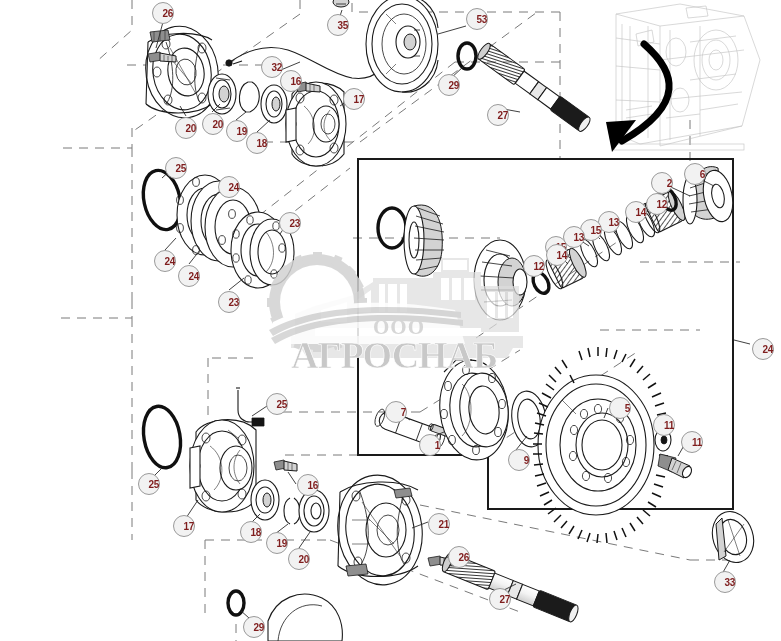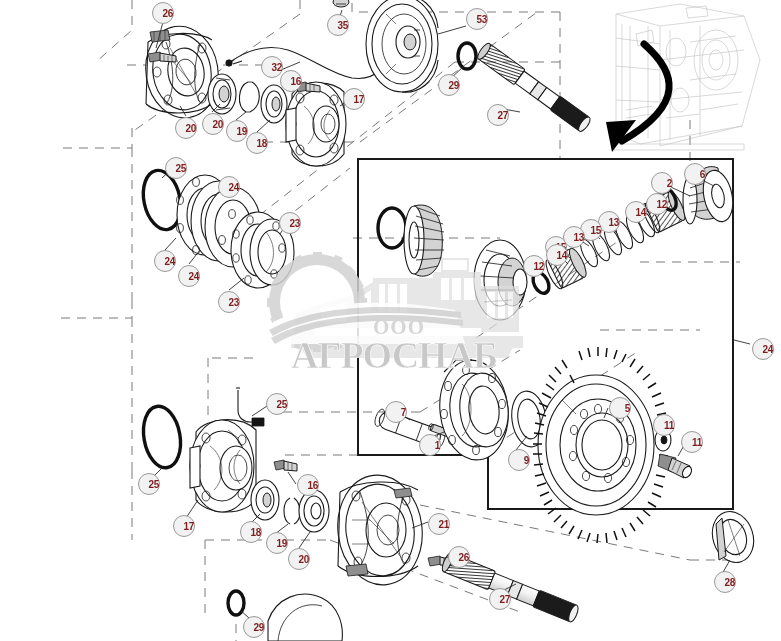--- a/index.html
+++ b/index.html
@@ -793,19 +793,19 @@
       <div class="callout" style="left: 508px; top: 449px;">9</div>
       <div class="callout" style="left: 653px; top: 414px;">11</div>
       <div class="callout" style="left: 681px; top: 431px;">11</div>
       <div class="callout" style="left: 138px; top: 473px;">25</div>
       <div class="callout" style="left: 173px; top: 515px;">17</div>
       <div class="callout" style="left: 297px; top: 474px;">16</div>
       <div class="callout" style="left: 240px; top: 521px;">18</div>
       <div class="callout" style="left: 266px; top: 532px;">19</div>
       <div class="callout" style="left: 288px; top: 548px;">20</div>
       <div class="callout" style="left: 428px; top: 513px;">21</div>
-      <div class="callout" style="left: 714px; top: 571px;">28</div>
+      <div class="callout" style="left: 714px; top: 571px;">33</div>
       <div class="callout" style="left: 448px; top: 546px;">26</div>
       <div class="callout" style="left: 243px; top: 616px;">29</div>
       <div class="callout" style="left: 489px; top: 588px;">27</div>
     </div>
 
 </div>
 
 </body></html>

